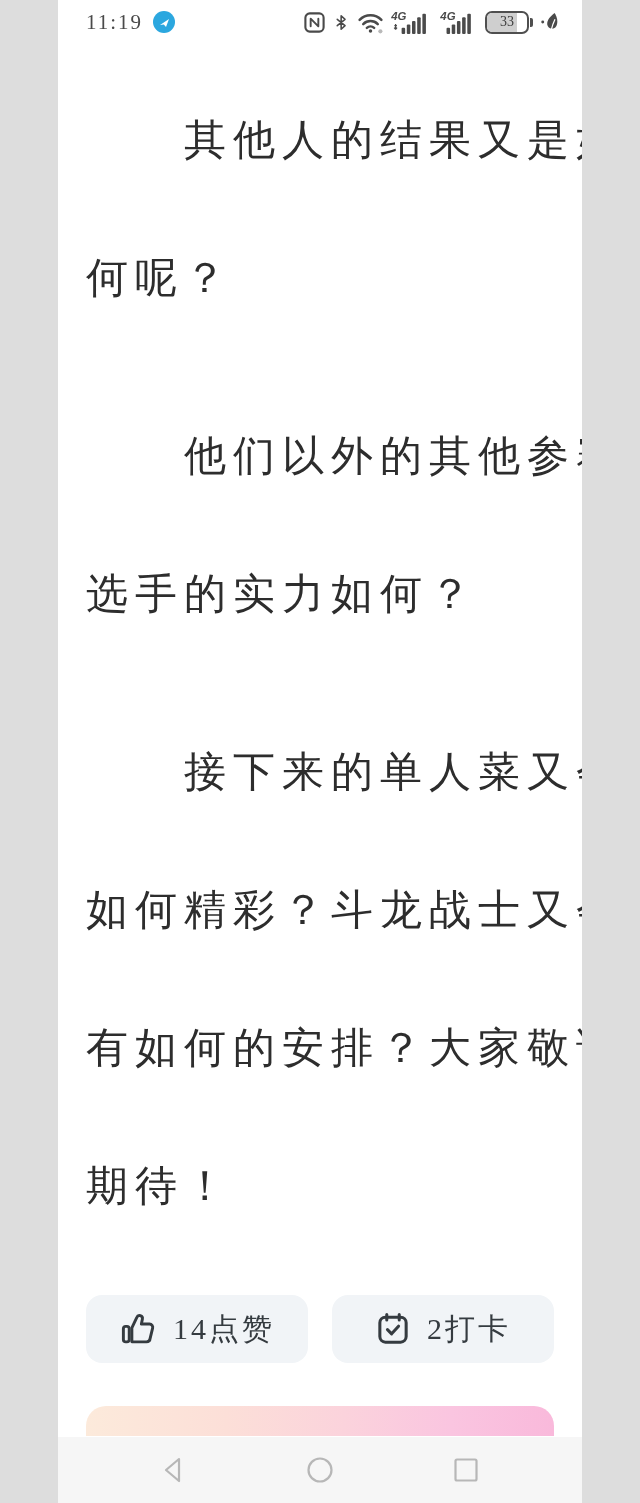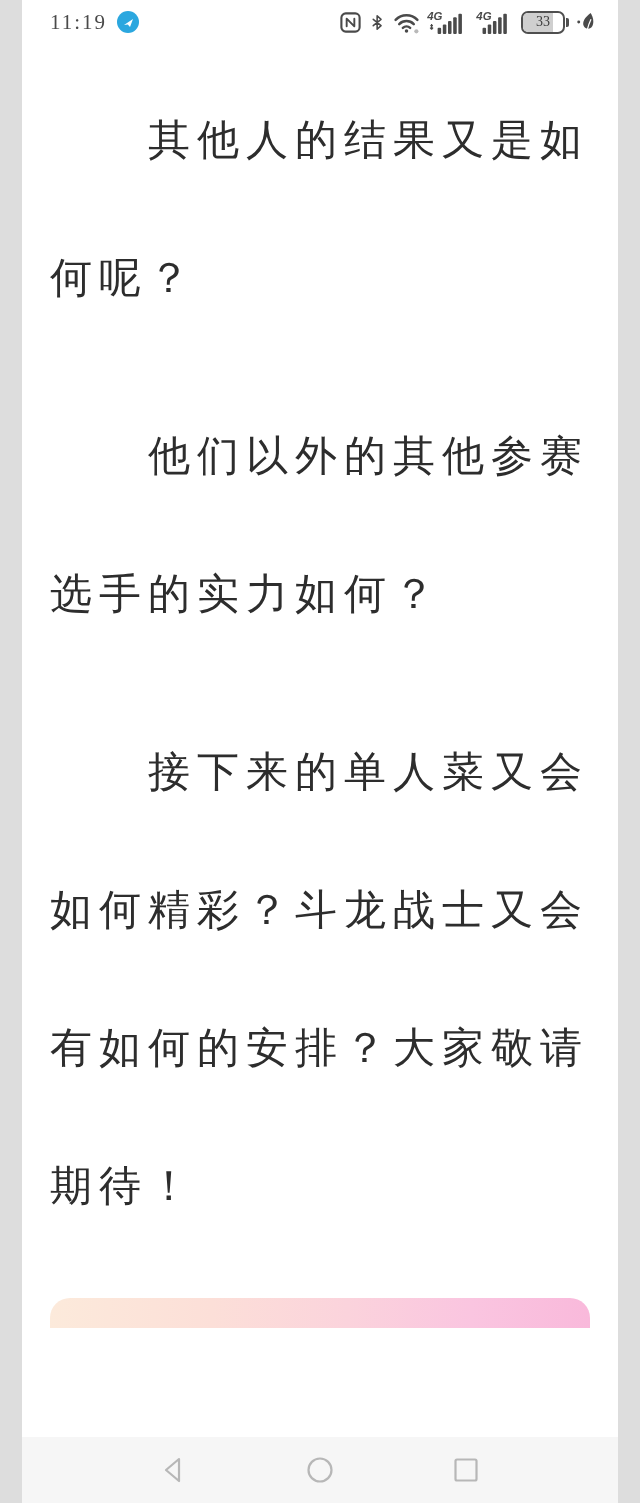--- a/index.html
+++ b/index.html
@@ -1,19 +1,19 @@
 <!DOCTYPE html>
 <html><head>
 <meta charset="utf-8">
 <style>
   * { margin: 0; padding: 0; box-sizing: border-box; }
   html, body { background: #dddddd; }
   .screen {
     position: relative;
-    width: 596px; height: 1503px;
+    width: 524px; height: 1503px;
     margin: 0 auto;
     background: #ffffff;
     overflow: hidden;
     font-family: "Liberation Sans", sans-serif;
     color: #2d2d2d;
   }
 
   
   .statusbar {
     height: 44px;
@@ -193,20 +193,41 @@
   <div class="article">
     <p>其他人的结果又是如何呢？</p>
     <p>他们以外的其他参赛选手的实力如何？</p>
     <p>接下来的单人菜又会如何精彩？斗龙战士又会有如何的安排？大家敬请期待！</p>
   </div>
 
   <div class="scroll-dot dot-1"></div>
   <div class="scroll-dot dot-2"></div>
   <div class="scroll-dot dot-3"></div>
 
+  <div class="actions">
+    <button class="action-btn">
+      <span>
+        <svg viewBox="0 0 26 26" width="38" height="38">
+          <rect x="3" y="11.2" width="4" height="10.6" rx="1.6" fill="none" stroke="#353b40" stroke-width="2"></rect>
+          <path d="M8.8 12.2 L12.2 5 a2 2 0 0 1 3.8 1.2 L15.3 9.6 h5.6 a2.2 2.2 0 0 1 2.1 2.8 l-1.7 7 a2.6 2.6 0 0 1 -2.5 2.4 H8.8 Z" fill="none" stroke="#353b40" stroke-width="2" stroke-linejoin="round"></path>
+        </svg>
+      </span>
+      <span class="action-label">14点赞</span>
+    </button>
+    <button class="action-btn">
+      <span>
+        <svg viewBox="0 0 26 26" width="36" height="36">
+          <rect x="3.5" y="4.5" width="19" height="18" rx="4" fill="none" stroke="#353b40" stroke-width="2.2"></rect>
+          <path d="M8.5 2.5 v4 M17.5 2.5 v4" stroke="#353b40" stroke-width="2.2" stroke-linecap="round"></path>
+          <path d="M9 13.5 l3 3 l5 -5.5" fill="none" stroke="#353b40" stroke-width="2.2" stroke-linecap="round" stroke-linejoin="round"></path>
+        </svg>
+      </span>
+      <span class="action-label">2打卡</span>
+    </button>
+  </div>
 
   <div class="promo"></div>
 
   <div class="navbar">
     <button class="nav-key">
       <svg viewBox="0 0 30 30" width="30" height="30">
         <path d="M20 4 L7 15 L20 26 Z" fill="none" stroke="#b7b7b7" stroke-width="2.2" stroke-linejoin="round"></path>
       </svg>
     </button>
     <button class="nav-key">

